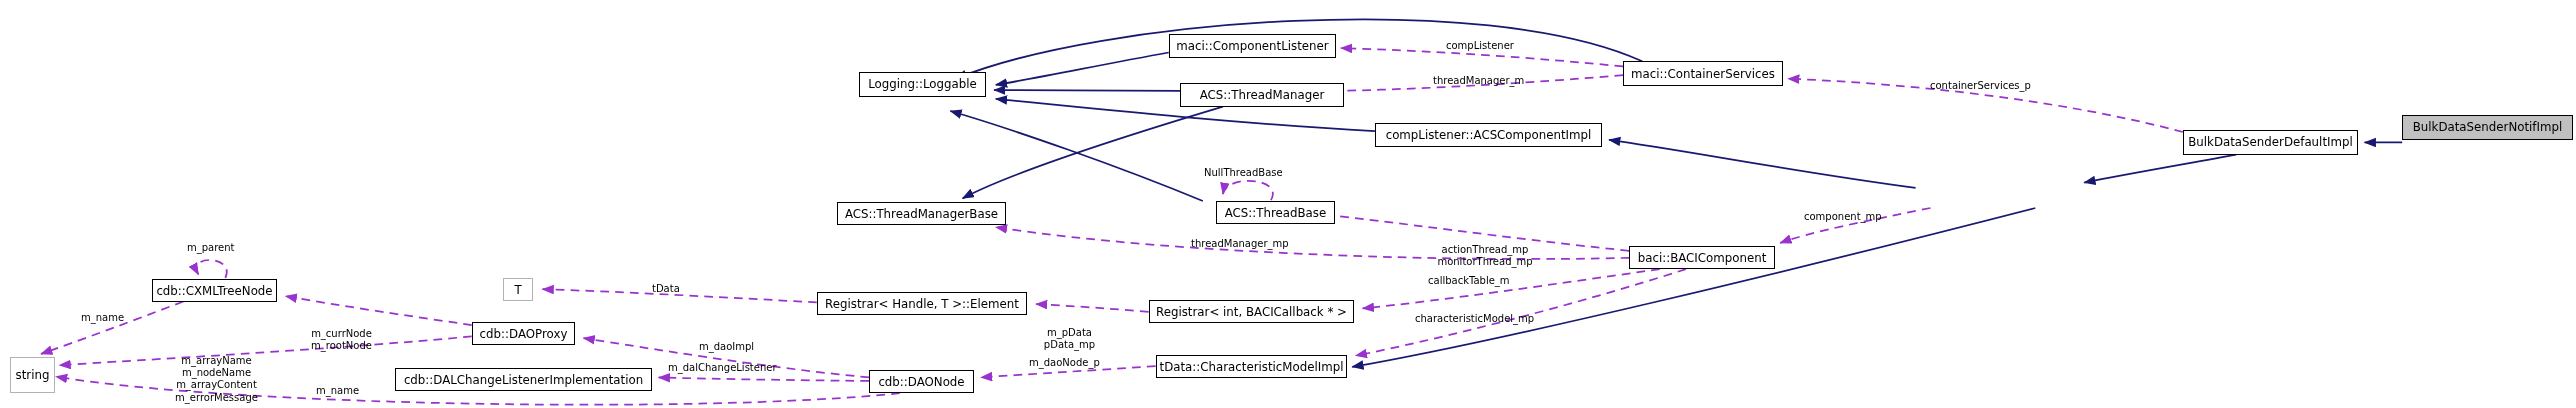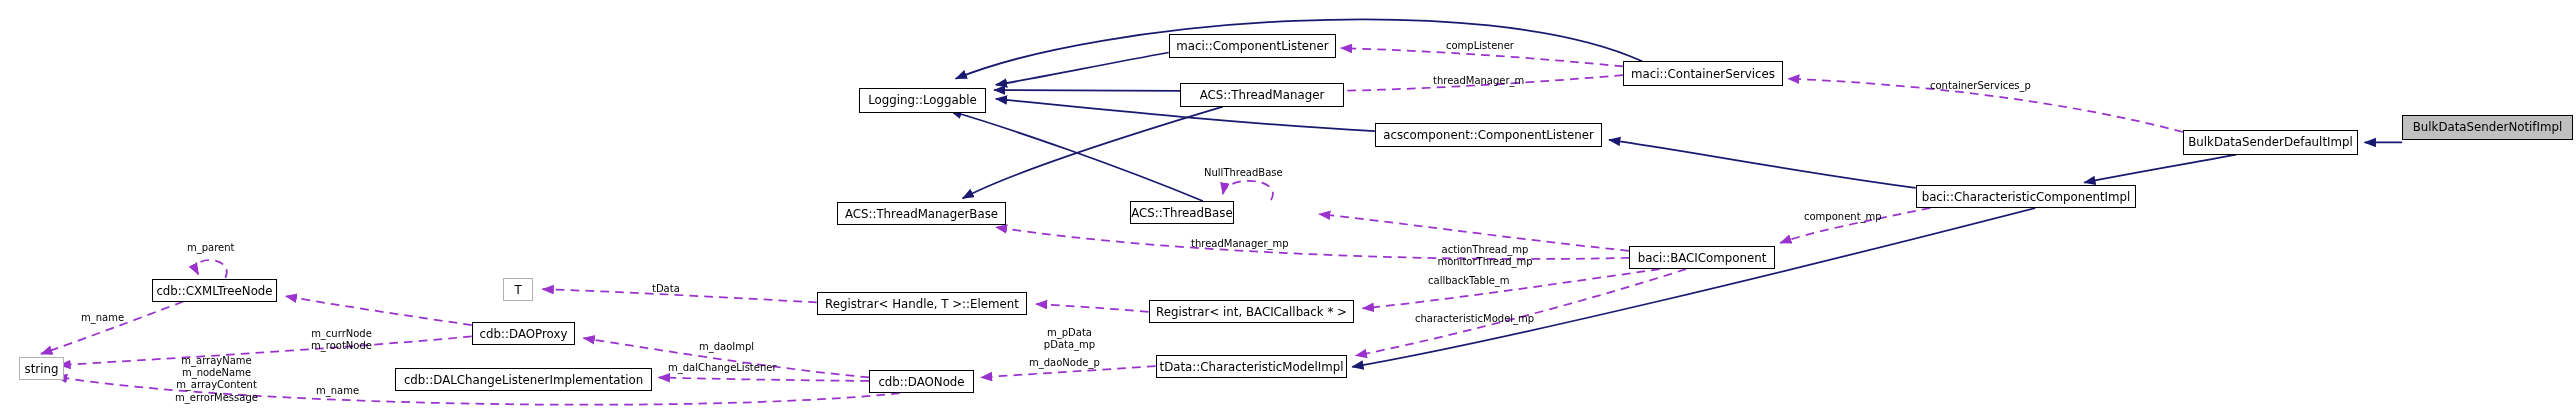--- a/index.html
+++ b/index.html
@@ -60,36 +60,35 @@
       <path d="M210,345 C150,368 90,390 47,405" marker-end="url(#mP)"></path>
       <path d="M540,385 C380,400 160,412 68,418" marker-end="url(#mP)"></path>
       <path d="M995,432 C870,420 740,398 668,387" marker-end="url(#mP)"></path>
       <path d="M995,436 C900,435 830,434 754,432" marker-end="url(#mP)"></path>
       <path d="M1030,450 C800,474 260,464 64,431" marker-end="url(#mP)"></path>
       <path d="M1323,419 C1250,424 1180,428 1123,432" marker-end="url(#mP)"></path>
     </g>
   </svg>
 
   <div class="node" style="left:1169px;top:34px;width:167px;height:23.6px">maci::ComponentListener</div>
-  <div class="node" style="left:859px;top:88px;width:127px;height:24.5px">Logging::Loggable</div>
+  <div class="node" style="left:859px;top:72px;width:127px;height:24.5px">Logging::Loggable</div>
   <div class="node" style="left:1180px;top:83px;width:164px;height:23.6px">ACS::ThreadManager</div>
   <div class="node" style="left:1623px;top:61px;width:160px;height:25px">maci::ContainerServices</div>
-  <div class="node" style="left:1375px;top:123px;width:227px;height:23.6px">acscomponent::ComponentListener</div>
+  <div class="node" style="left:1375px;top:123px;width:227px;height:23.6px">compListener::ACSComponentImpl</div>
   <div class="node" style="left:2183px;top:130px;width:175px;height:24.5px">BulkDataSenderDefaultImpl</div>
   <div class="node selected" style="left:2402px;top:115px;width:171px;height:24.5px">BulkDataSenderNotifImpl</div>
   <div class="node" style="left:837px;top:202px;width:169px;height:23px">ACS::ThreadManagerBase</div>
-  <div class="node" style="left:1130px;top:201px;width:104px;height:23px">ACS::ThreadBase</div>
-  <div class="node" style="left:1916px;top:185px;width:220px;height:23px">baci::CharacteristicComponentImpl</div>
+  <div class="node" style="left:1216px;top:201px;width:119px;height:23px">ACS::ThreadBase</div>
   <div class="node" style="left:1629px;top:246px;width:146px;height:23px">baci::BACIComponent</div>
   <div class="node" style="left:152px;top:279px;width:125px;height:23px">cdb::CXMLTreeNode</div>
   <div class="node external" style="left:503px;top:278px;width:30px;height:23px">T</div>
   <div class="node" style="left:1149px;top:300px;width:205px;height:23px">Registrar&lt; int, BACICallback * &gt;</div>
   <div class="node" style="left:817px;top:292px;width:210px;height:23px">Registrar&lt; Handle, T &gt;::Element</div>
   <div class="node" style="left:472px;top:322px;width:103px;height:23px">cdb::DAOProxy</div>
-  <div class="node external" style="left:19px;top:357px;width:45px;height:23px">string</div>
+  <div class="node external" style="left:10px;top:357px;width:45px;height:36px">string</div>
   <div class="node" style="left:395px;top:368px;width:257px;height:23px">cdb::DALChangeListenerImplementation</div>
   <div class="node" style="left:869px;top:370px;width:105px;height:23px">cdb::DAONode</div>
   <div class="node" style="left:1156px;top:355px;width:191px;height:23px">tData::CharacteristicModelImpl</div>
 
   <div class="elabel" style="left:1446px;top:40px">compListener</div>
   <div class="elabel" style="left:1433px;top:75px">threadManager_m</div>
   <div class="elabel" style="left:1930px;top:80px">containerServices_p</div>
   <div class="elabel" style="left:1204px;top:167px">NullThreadBase</div>
   <div class="elabel stack" style="left:1424px;top:196px;width:122px">
     <span>actionThread_mp</span>

